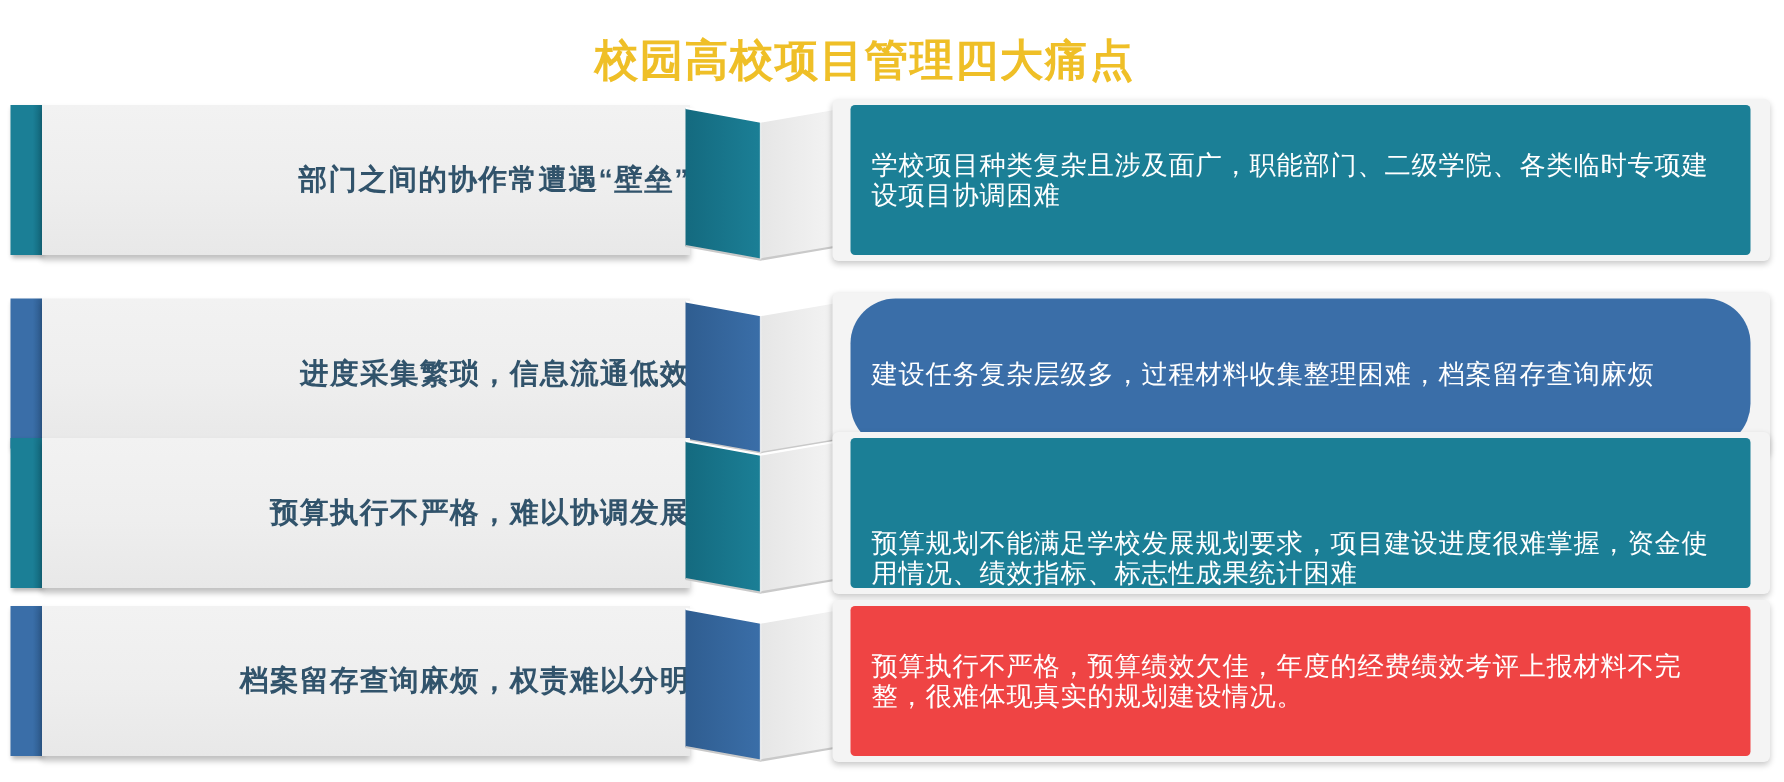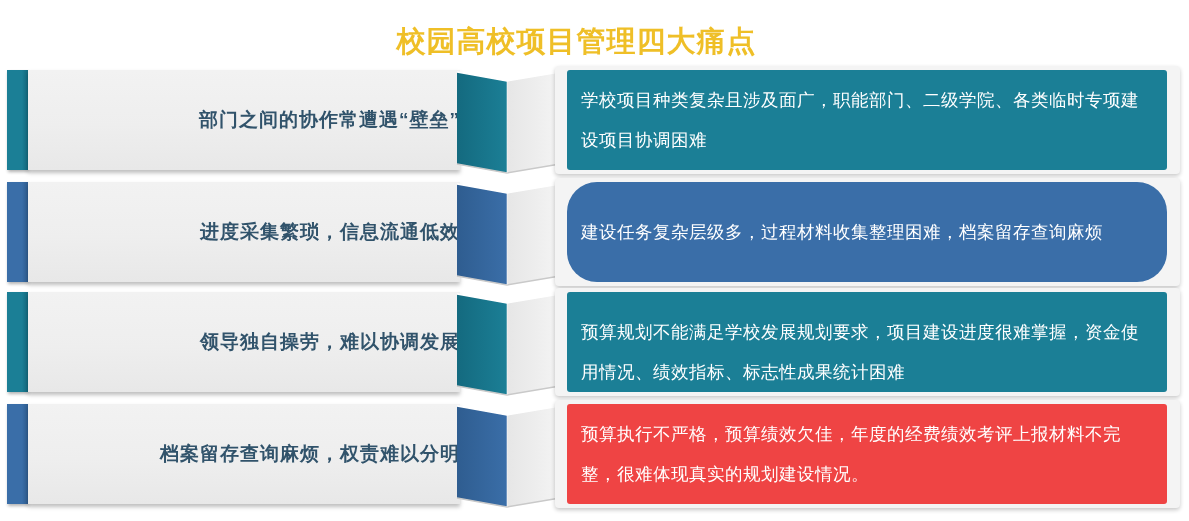--- a/index.html
+++ b/index.html
@@ -76,21 +76,21 @@
     left:12px;top:0;
     width:600px;height:100px;
     border-radius:3px;
     display:flex;align-items:center;
     box-sizing:border-box;
     padding:0 14px;
   }
   .rpanel span{
     font-size:17.5px;
     color:#ffffff;
-    line-height:40px;
+    line-height:20px;
     letter-spacing:0.5px;
   }
 </style>
 </head>
 <body>
 
 <div id="title">校园高校项目管理四大痛点</div>
 
 <div id="rows-container">
     <div class="row" style="top: 70px;">
@@ -117,21 +117,21 @@
           <line x1="52" y1="20" x2="52" y2="112" stroke="#ffffff" stroke-width="1" opacity="0.55"></line>
         </svg>
       </div>
       <div class="rwrap">
         <div class="rshadowcard"></div>
         <div class="rpanel" style="background: rgb(27, 127, 150);">
           <span>学校项目种类复杂且涉及面广，职能部门、二级学院、各类临时专项建设项目协调困难</span>
         </div>
       </div>
     </div>
-    <div class="row" style="top: 182px;">
+    <div class="row" style="top: 199px;">
       <div class="lbar" style="background: linear-gradient(90deg, rgb(58, 110, 168) 0%, rgb(58, 110, 168) 70%, rgb(47, 93, 144) 100%);"></div>
       <div class="lpanel">
         <span>进度采集繁琐，信息流通低效</span>
       </div>
       <div class="fold">
         <svg width="110" height="120" viewBox="0 0 110 120">
           <defs>
             <linearGradient id="gl1" x1="0" y1="0" x2="1" y2="0">
               <stop offset="0%" stop-color="#2F5D90"></stop>
               <stop offset="100%" stop-color="#3A6EA8"></stop>
@@ -151,21 +151,21 @@
       <div class="rwrap">
         <div class="rshadowcard"></div>
         <div class="rpanel" style="background: rgb(58, 110, 168); border-radius: 30px;">
           <span>建设任务复杂层级多，过程材料收集整理困难，档案留存查询麻烦</span>
         </div>
       </div>
     </div>
     <div class="row" style="top: 292px;">
       <div class="lbar" style="background: linear-gradient(90deg, rgb(27, 127, 150) 0%, rgb(27, 127, 150) 70%, rgb(20, 106, 127) 100%);"></div>
       <div class="lpanel">
-        <span>领导独自操劳，难以协调发展</span>
+        <span>预算执行不严格，难以协调发展</span>
       </div>
       <div class="fold">
         <svg width="110" height="120" viewBox="0 0 110 120">
           <defs>
             <linearGradient id="gl2" x1="0" y1="0" x2="1" y2="0">
               <stop offset="0%" stop-color="#146A7F"></stop>
               <stop offset="100%" stop-color="#1B7F96"></stop>
             </linearGradient>
             <linearGradient id="gr2" x1="0" y1="0" x2="1" y2="0">
               <stop offset="0%" stop-color="#e6e6e6"></stop>

